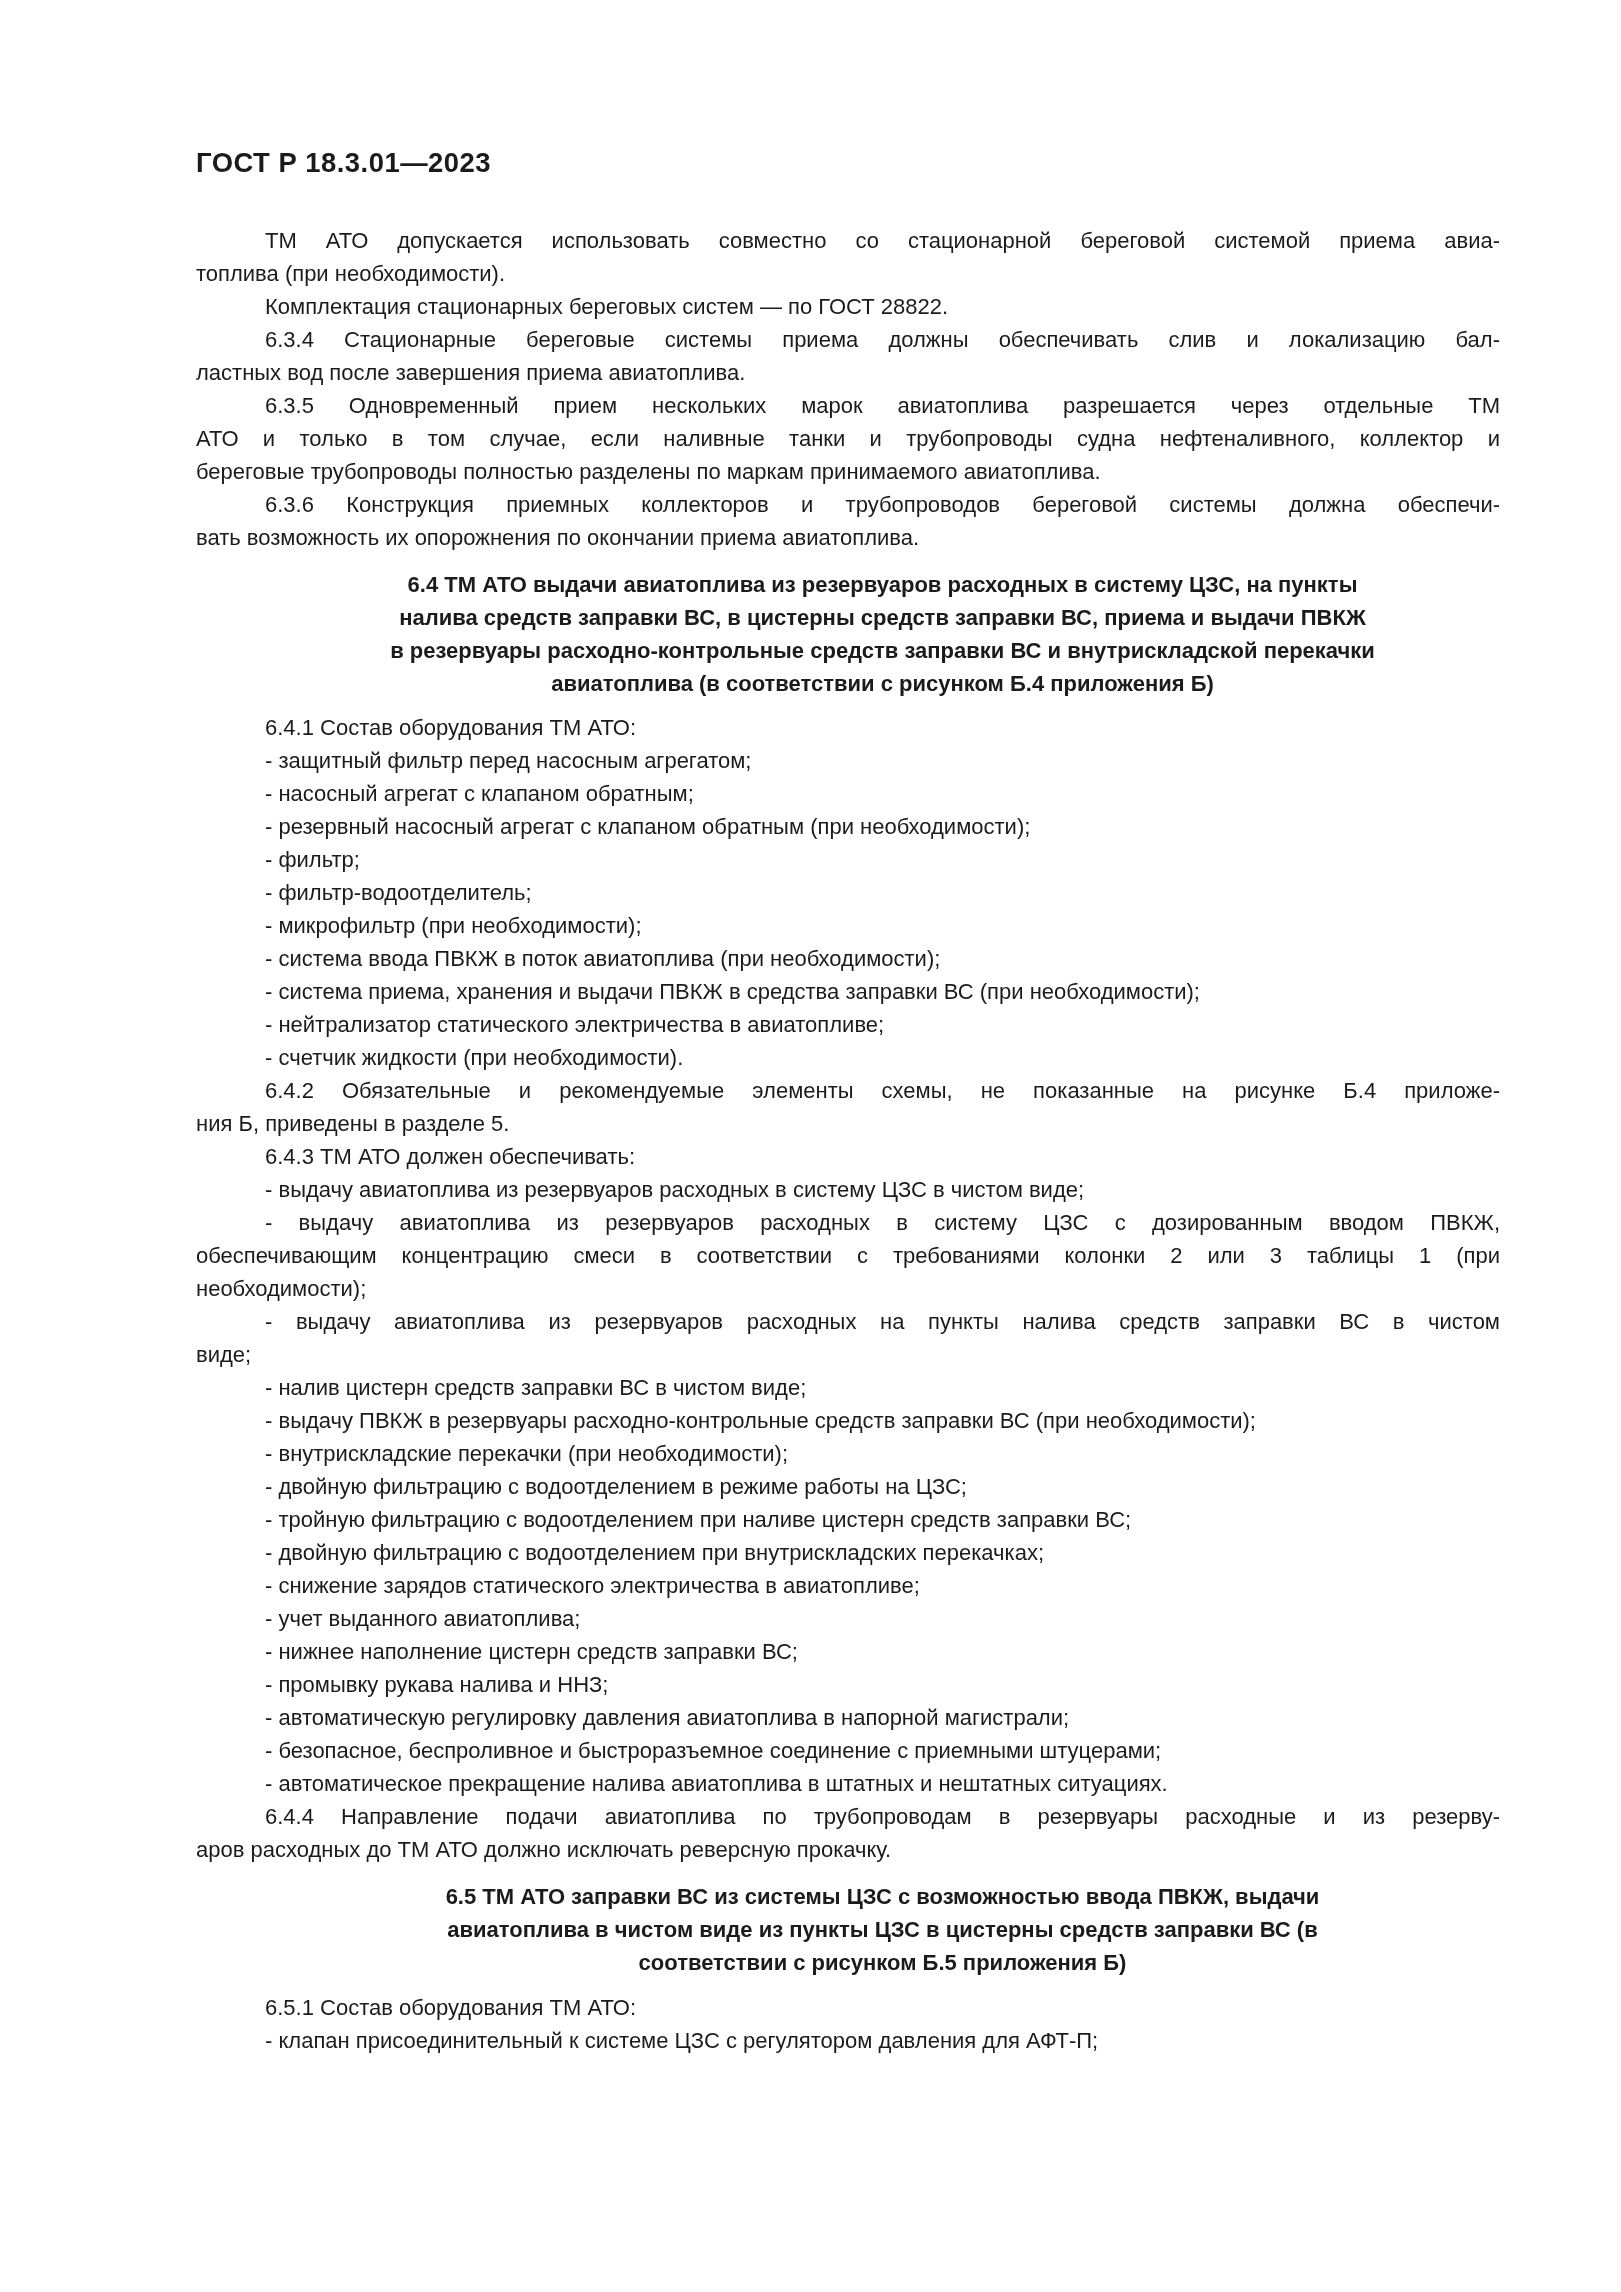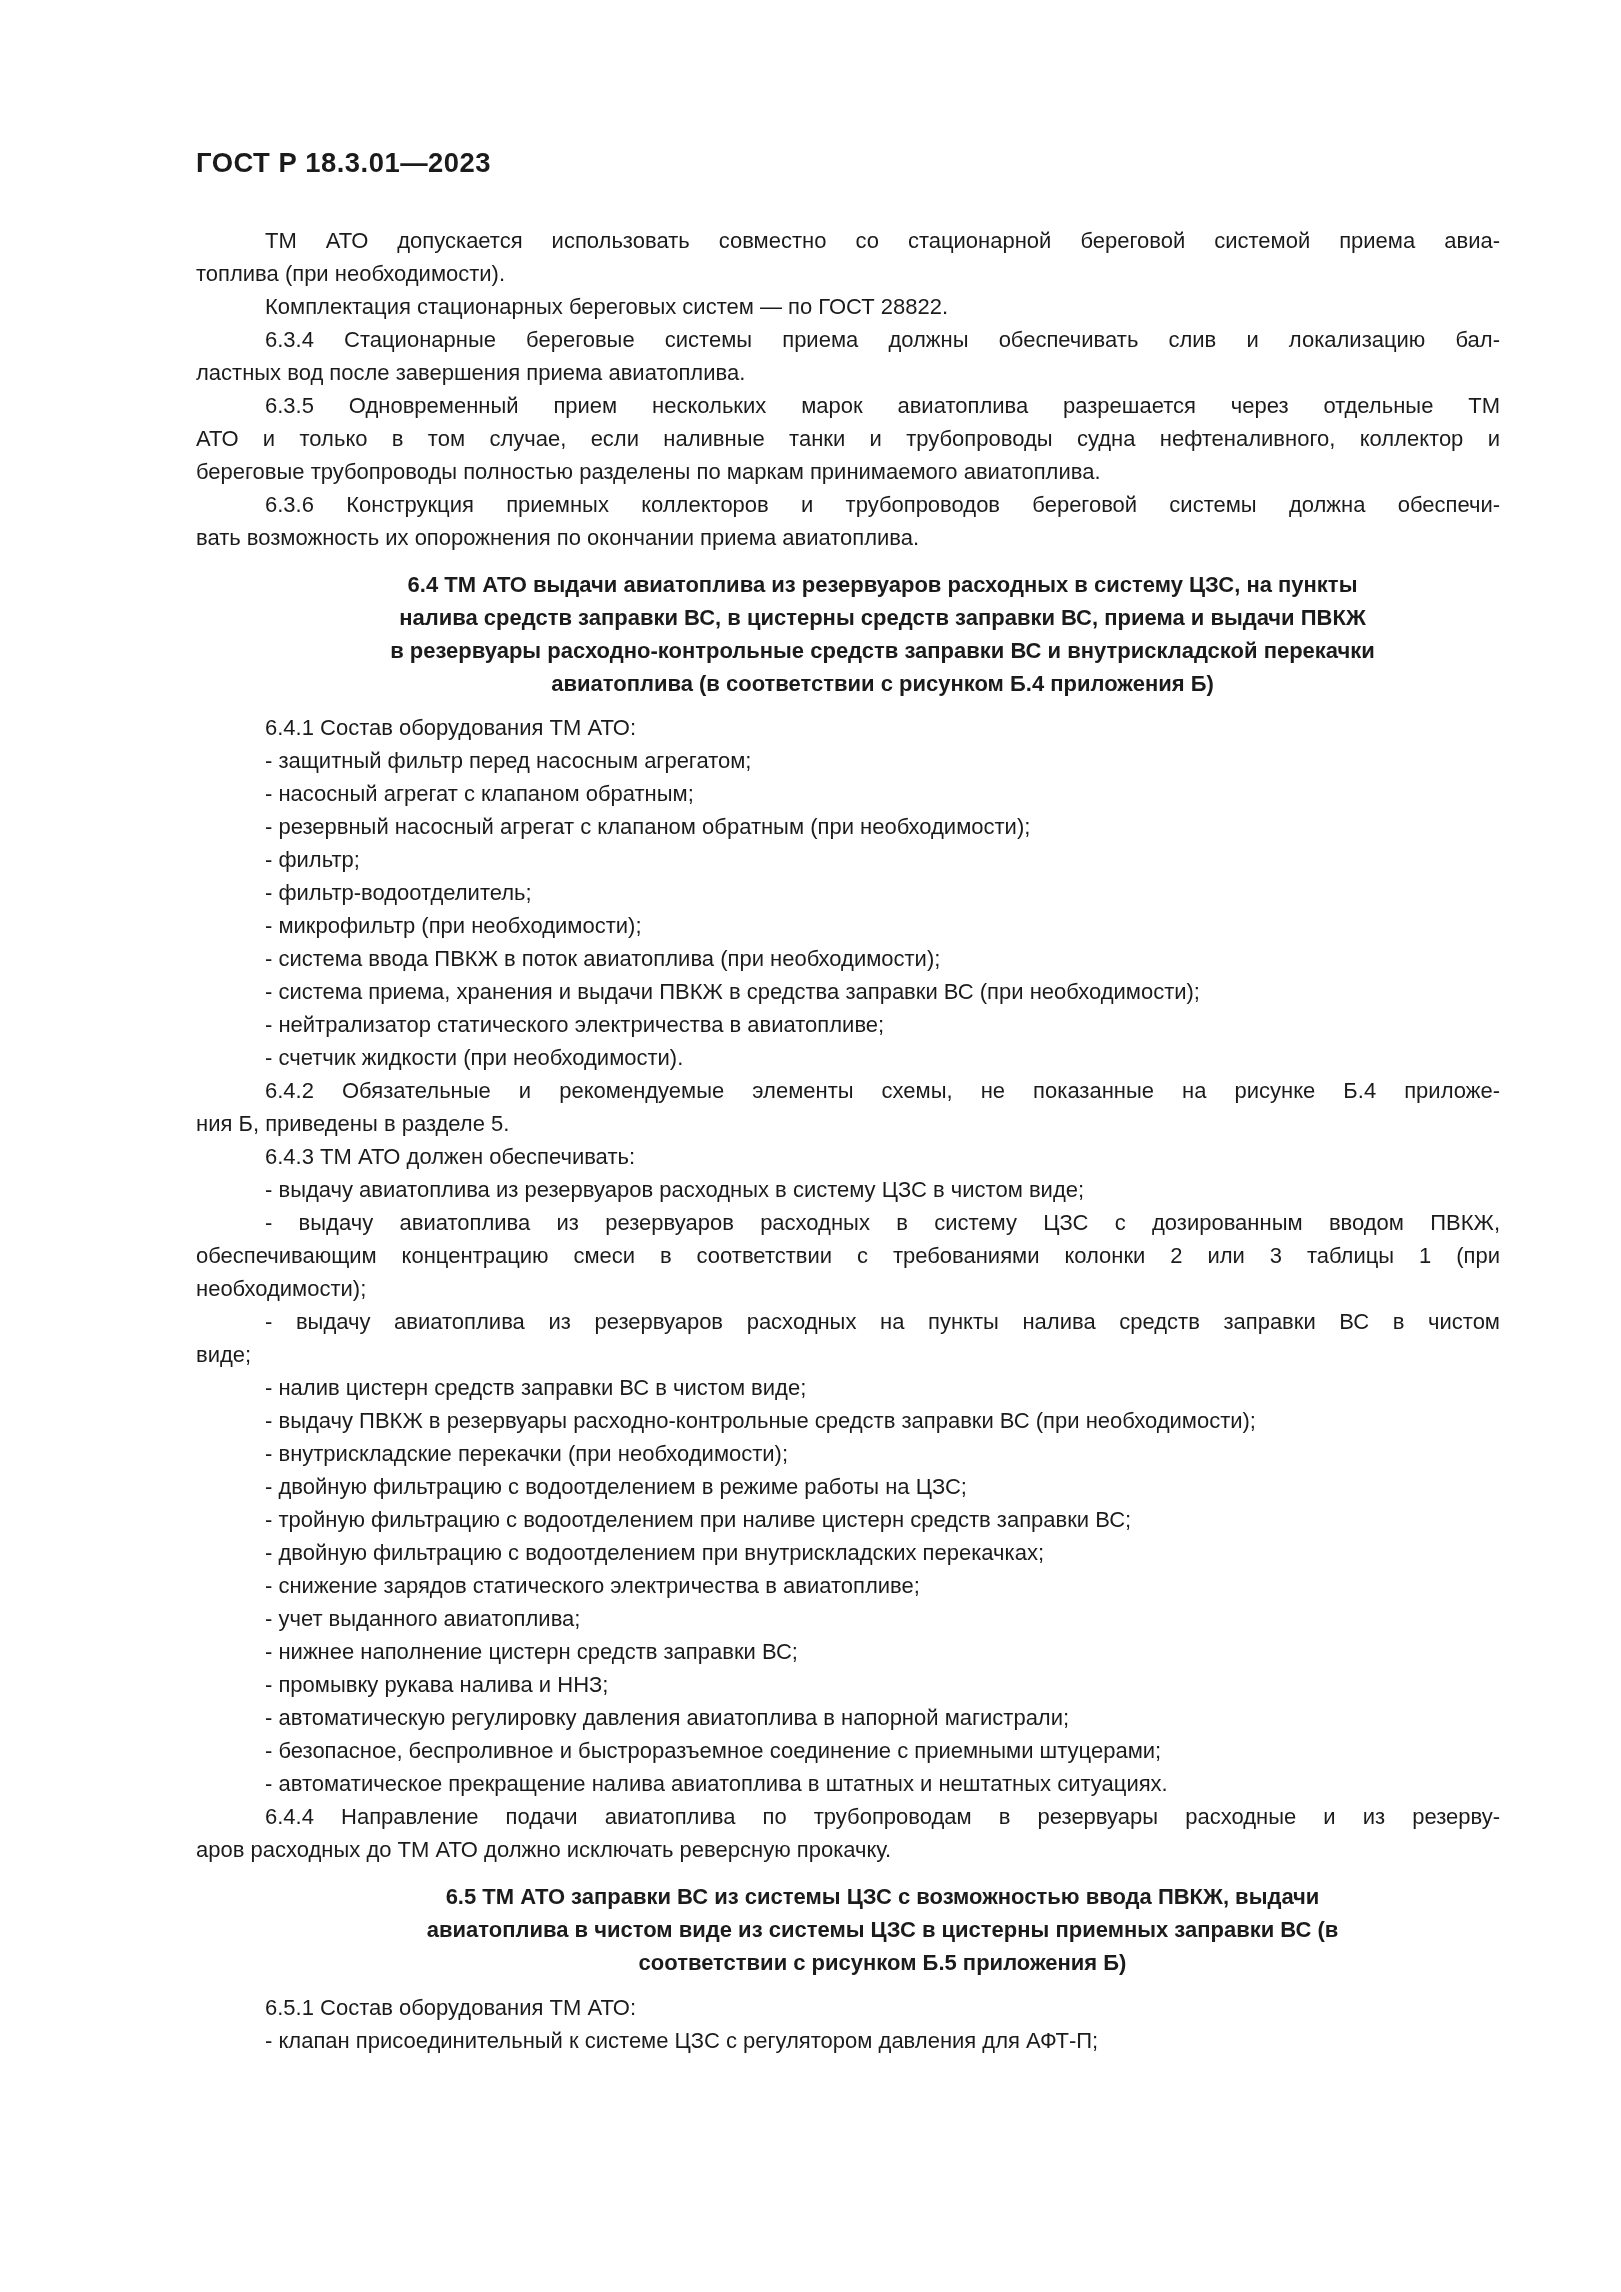--- a/index.html
+++ b/index.html
@@ -188,21 +188,21 @@
       </div>
       <div class="block para">
         <div class="line indent">- автоматическое прекращение налива авиатоплива в штатных и нештатных ситуациях.</div>
       </div>
       <div class="block para">
         <div class="line indent just">6.4.4 Направление подачи авиатоплива по трубопроводам в резервуары расходные и из резерву-</div>
         <div class="line">аров расходных до ТМ АТО должно исключать реверсную прокачку.</div>
       </div>
       <div class="block heading">
         <div class="line">6.5 ТМ АТО заправки ВС из системы ЦЗС с возможностью ввода ПВКЖ, выдачи</div>
-        <div class="line">авиатоплива в чистом виде из системы ЦЗС в цистерны приемных заправки ВС (в</div>
+        <div class="line">авиатоплива в чистом виде из пункты ЦЗС в цистерны средств заправки ВС (в</div>
         <div class="line">соответствии с рисунком Б.5 приложения Б)</div>
       </div>
       <div class="block para">
         <div class="line indent">6.5.1 Состав оборудования ТМ АТО:</div>
       </div>
       <div class="block para">
         <div class="line indent">- клапан присоединительный к системе ЦЗС с регулятором давления для АФТ-П;</div>
       </div>
     </div>
 

